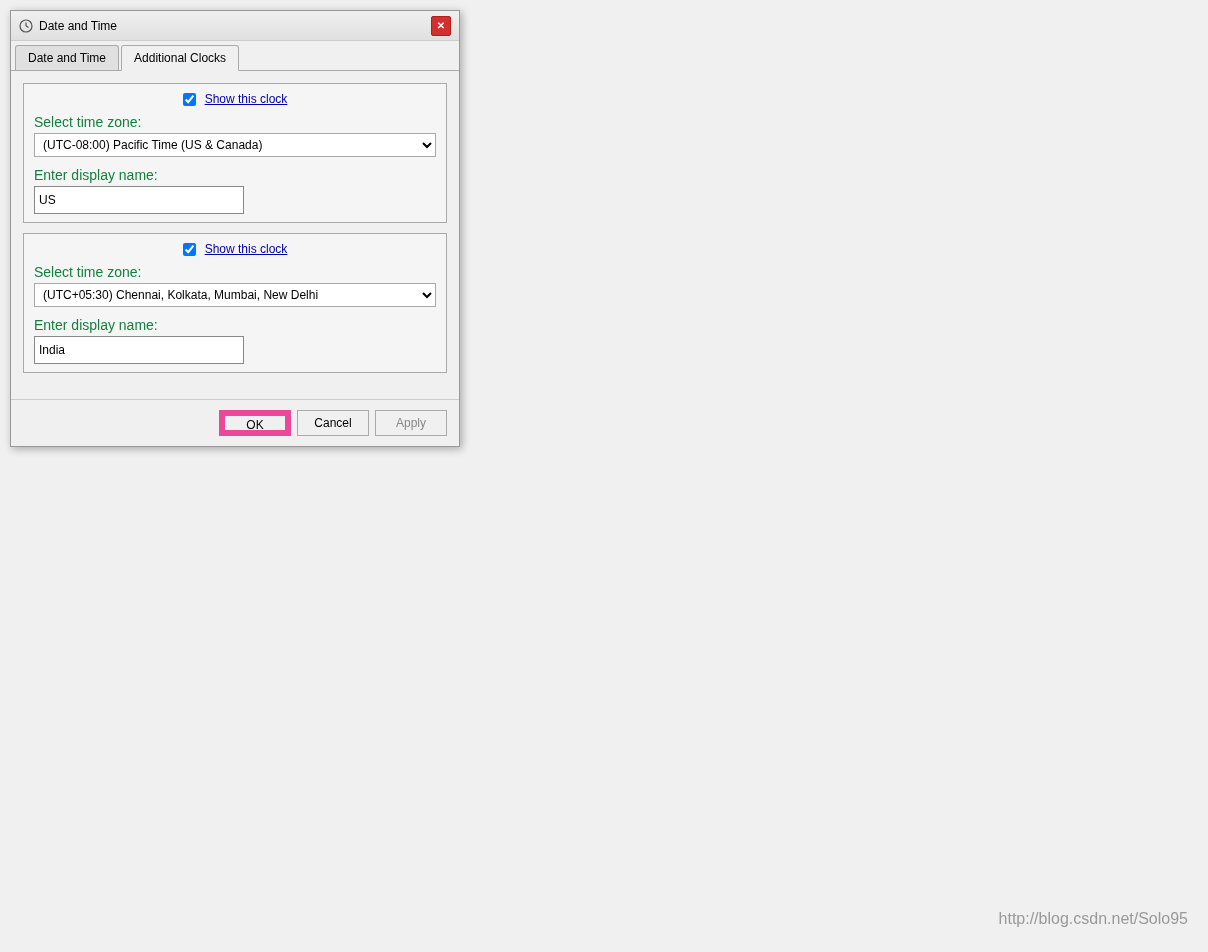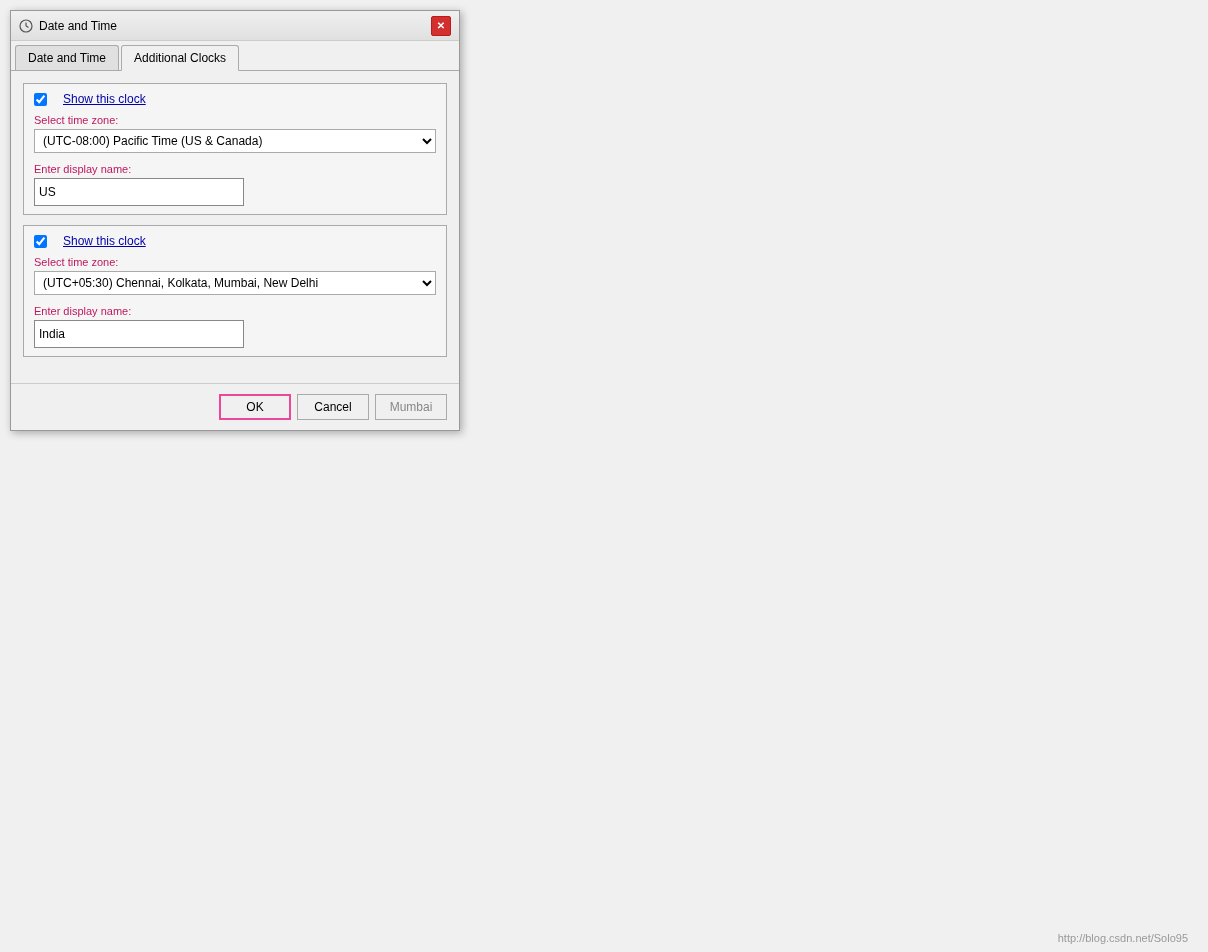--- a/index.html
+++ b/index.html
@@ -10,24 +10,24 @@
 
     body {
       background-color: #f0f0f0;
       font-family: 'Segoe UI', Tahoma, Geneva, Verdana, sans-serif;
       font-size: 12px;
       color: #000;
     }
 
     .watermark {
       position: fixed;
-      bottom: 8px;
+      bottom: 24px;
       right: 20px;
       color: #999;
-      font-size: 11px;
+      font-size: 16px;
     }
 
     .dialog-window {
       position: absolute;
       top: 10px;
       left: 10px;
       width: 450px;
       background-color: #f0f0f0;
       border: 1px solid #999;
       box-shadow: 2px 2px 8px rgba(0,0,0,0.3);
@@ -121,40 +121,41 @@
     .clock-group {
       border: 1px solid #aaa;
       padding: 8px 10px;
       margin-bottom: 10px;
       background-color: #f5f5f5;
     }
 
     .checkbox-row {
       display: flex;
       align-items: center;
-      gap: 16px;
+      gap: 9px;
       margin-bottom: 8px;
+      justify-content: center;
     }
 
     .checkbox-row input[type="checkbox"] {
       width: 13px;
       height: 13px;
       cursor: pointer;
     }
 
     .checkbox-label {
       font-size: 12px;
       text-decoration: underline;
       color: #0000aa;
       cursor: pointer;
     }
 
     .field-label {
-      font-size: 11px;
-      color: #be185d;
+      font-size: 14px;
+      color: #15803d;
       margin-bottom: 3px;
     }
 
     .timezone-select {
       width: 100%;
       height: 24px;
       border: 1px solid #aaa;
       background-color: #fff;
       font-size: 12px;
       padding: 2px 4px;
@@ -185,21 +186,21 @@
       min-width: 72px;
       height: 26px;
       border: 1px solid #aaa;
       background-color: #f0f0f0;
       font-size: 12px;
       cursor: pointer;
       padding: 2px 12px;
     }
 
     .btn-ok {
-      border: 2px solid #ec4899;
+      border: 6px solid #ec4899;
     }
 
     .btn-apply {
       color: #888;
       cursor: default;
     }
   </style>
 </head>
 <body>
 
@@ -250,17 +251,17 @@
         <option>(UTC+05:30) Chennai, Kolkata, Mumbai, New Delhi</option>
       </select>
       <div class="field-label">Enter display name:</div>
       <input type="text" class="display-name-input" value="India" style="">
     </div>
   </div>
 
   <div class="dialog-footer">
     <button class="btn btn-ok">OK</button>
     <button class="btn">Cancel</button>
-    <button class="btn btn-apply">Mumbai</button>
+    <button class="btn btn-apply">Apply</button>
   </div>
 </div>
 
 <div class="watermark">http://blog.csdn.net/Solo95</div>
 
 </body></html>

